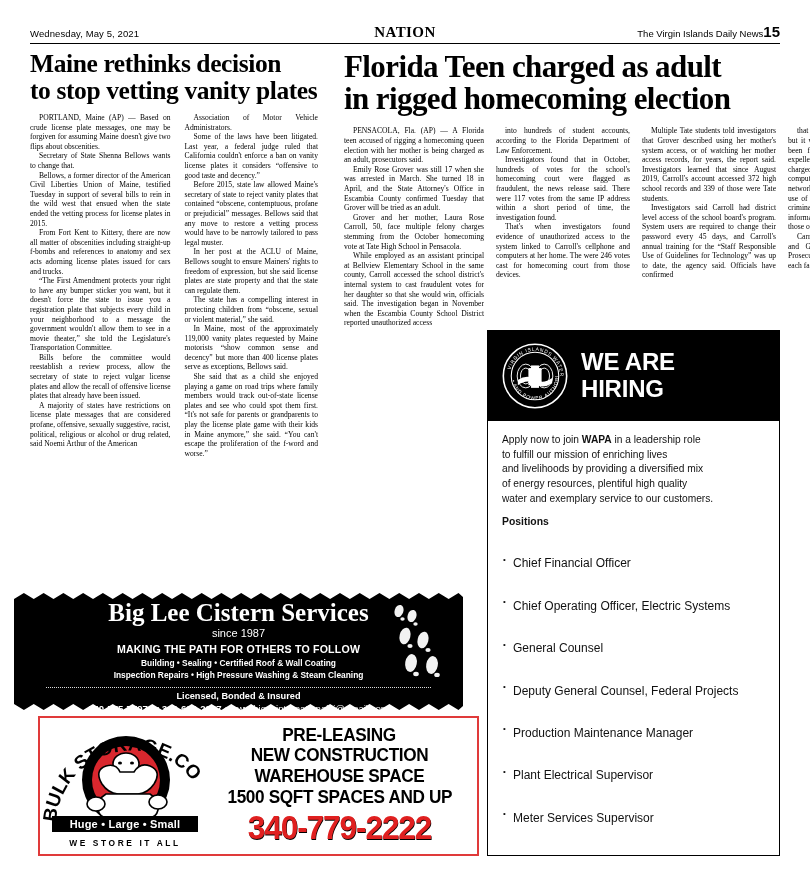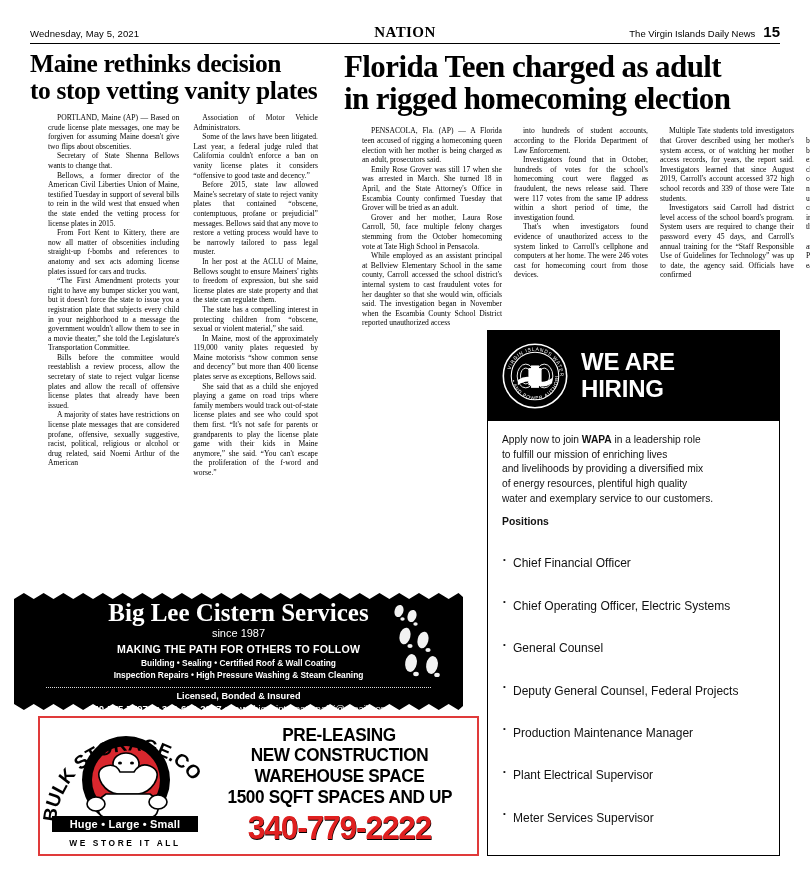--- a/index.html
+++ b/index.html
@@ -42,21 +42,20 @@
     letter-spacing: .4px;
     padding-bottom: 2px;
     position: absolute;
     left: 0; right: 0;
     text-align: center;
     pointer-events: none;
   }
   .masthead-right {
     display: flex;
     align-items: baseline;
-    gap: 8px;
     padding-bottom: 3px;
   }
   .masthead-paper {
     font-family: "Liberation Sans", sans-serif;
     font-size: 9.5px;
   }
   .masthead-pageno {
     font-family: "Liberation Sans", sans-serif;
     font-weight: bold;
     font-size: 15px;
@@ -88,21 +87,20 @@
   .headline.right { font-size: 31px; margin-bottom: 11px; letter-spacing: -0.6px;}
 
   .cols-2 { display: flex; gap: 0; }
   .cols-4 { display: flex; gap: 0; }
   .col {
     font-family: "Liberation Serif", serif;
     font-size: 7.6px;
     line-height: 1.265;
     text-align: justify;
     hyphens: auto;
-    margin-left: 18px;
     -webkit-hyphens: auto;
   }
   .story-left .col { width: 141px; }
   .story-left .col + .col { margin-left: 7px; padding-left: 7px; }
   .story-right .col { width: 140px; }
   .story-right .col + .col { margin-left: 6px; padding-left: 6px; }
   .col p { margin: 0; text-indent: 9px; }
 
   
   .ad-cistern-wrap {

